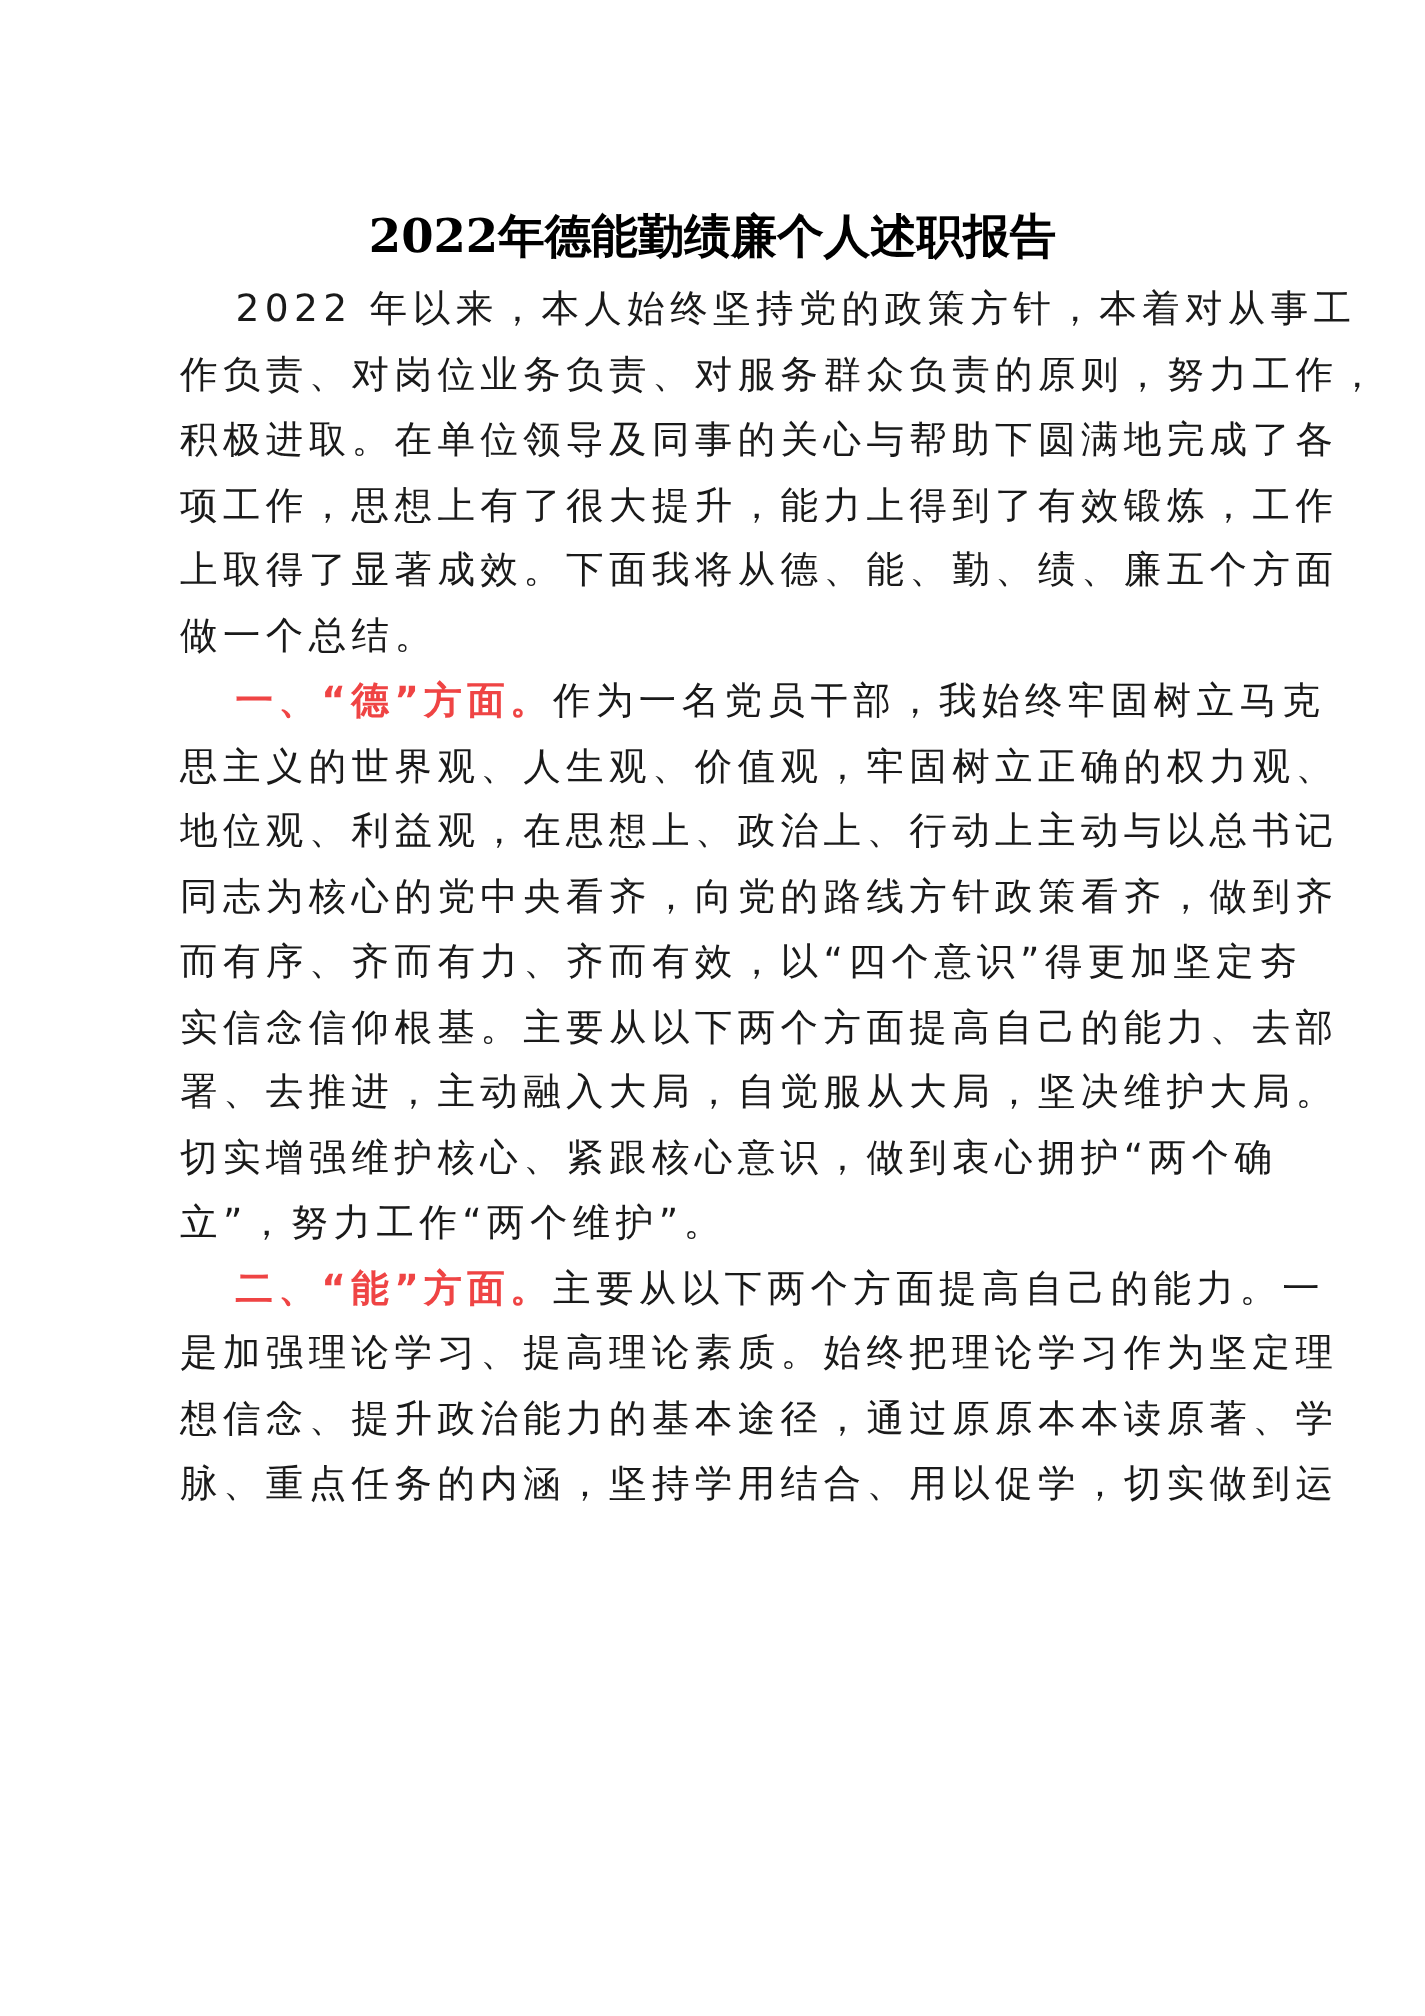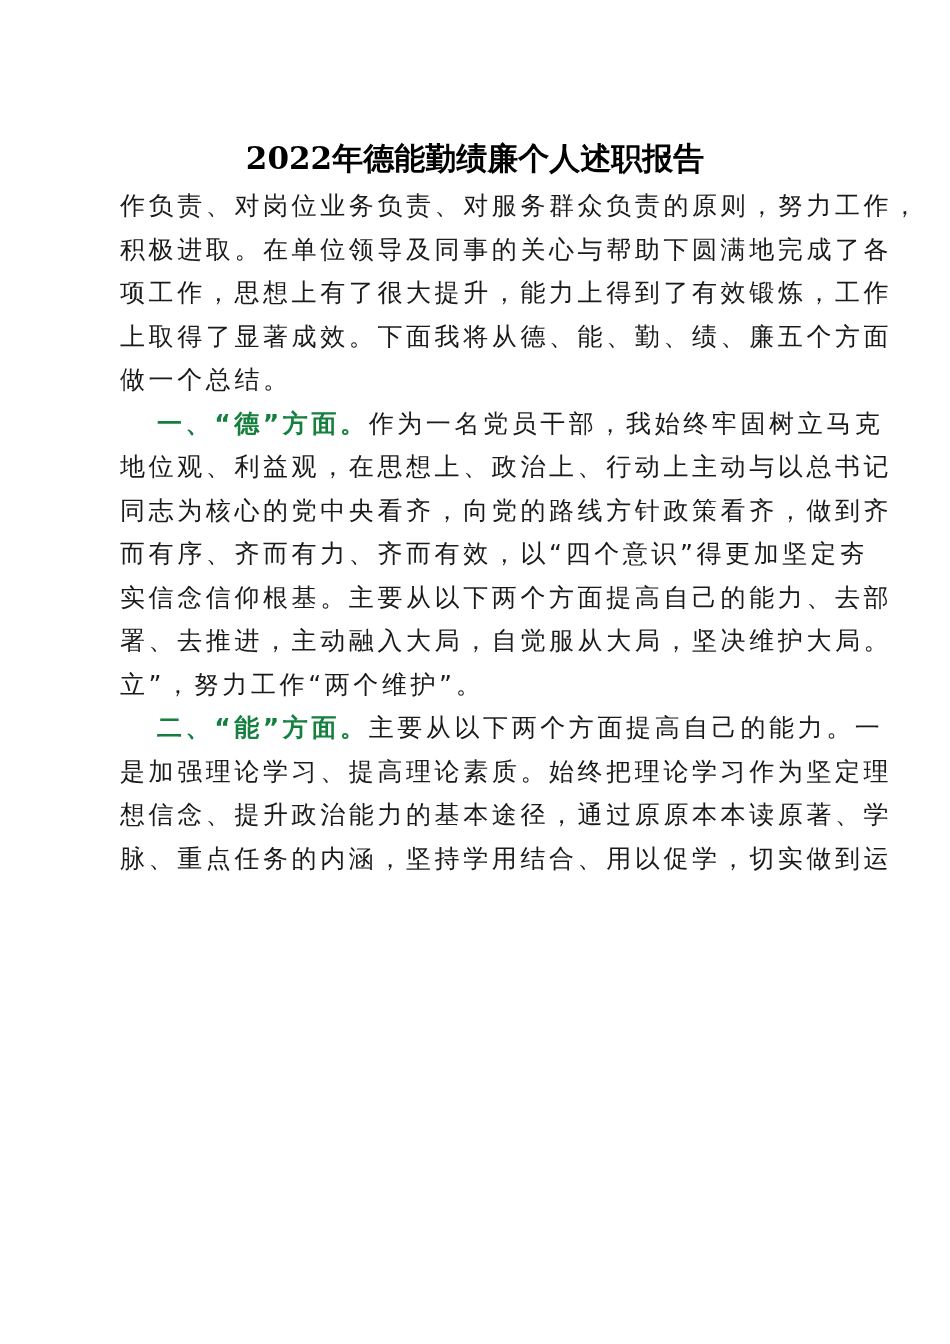--- a/index.html
+++ b/index.html
@@ -50,47 +50,50 @@
       font-size: 25px;
       letter-spacing: 3.6px;
       white-space: nowrap;
       color: #1a1a1a;
     }
     .indent {
       padding-left: 37px;
     }
     .bold {
       font-weight: bold;
-      color: #15803d;
+      color: #ef4444;
     }
   </style>
 </head>
 <body>
 
 <div class="page">
 
   <h1 class="title">2022年德能勤绩廉个人述职报告</h1>
 
   <div class="body-text">
 
     <div>
+      <span class="line indent">2022 年以来，本人始终坚持党的政策方针，本着对从事工</span>
       <span class="line">作负责、对岗位业务负责、对服务群众负责的原则，努力工作，</span>
       <span class="line">积极进取。在单位领导及同事的关心与帮助下圆满地完成了各</span>
       <span class="line">项工作，思想上有了很大提升，能力上得到了有效锻炼，工作</span>
       <span class="line">上取得了显著成效。下面我将从德、能、勤、绩、廉五个方面</span>
       <span class="line">做一个总结。</span>
     </div>
 
     <div>
       <span class="line indent"><span class="bold">一、“德”方面。</span><span>作为一名党员干部，我始终牢固树立马克</span></span>
+      <span class="line">思主义的世界观、人生观、价值观，牢固树立正确的权力观、</span>
       <span class="line">地位观、利益观，在思想上、政治上、行动上主动与以总书记</span>
       <span class="line">同志为核心的党中央看齐，向党的路线方针政策看齐，做到齐</span>
       <span class="line">而有序、齐而有力、齐而有效，以“四个意识”得更加坚定夯</span>
       <span class="line">实信念信仰根基。主要从以下两个方面提高自己的能力、去部</span>
       <span class="line">署、去推进，主动融入大局，自觉服从大局，坚决维护大局。</span>
+      <span class="line">切实增强维护核心、紧跟核心意识，做到衷心拥护“两个确</span>
       <span class="line">立”，努力工作“两个维护”。</span>
     </div>
 
     <div>
       <span class="line indent"><span class="bold">二、“能”方面。</span><span>主要从以下两个方面提高自己的能力。一</span></span>
       <span class="line">是加强理论学习、提高理论素质。始终把理论学习作为坚定理</span>
       <span class="line">想信念、提升政治能力的基本途径，通过原原本本读原著、学</span>
       <span class="line">脉、重点任务的内涵，坚持学用结合、用以促学，切实做到运</span>
     </div>
 

